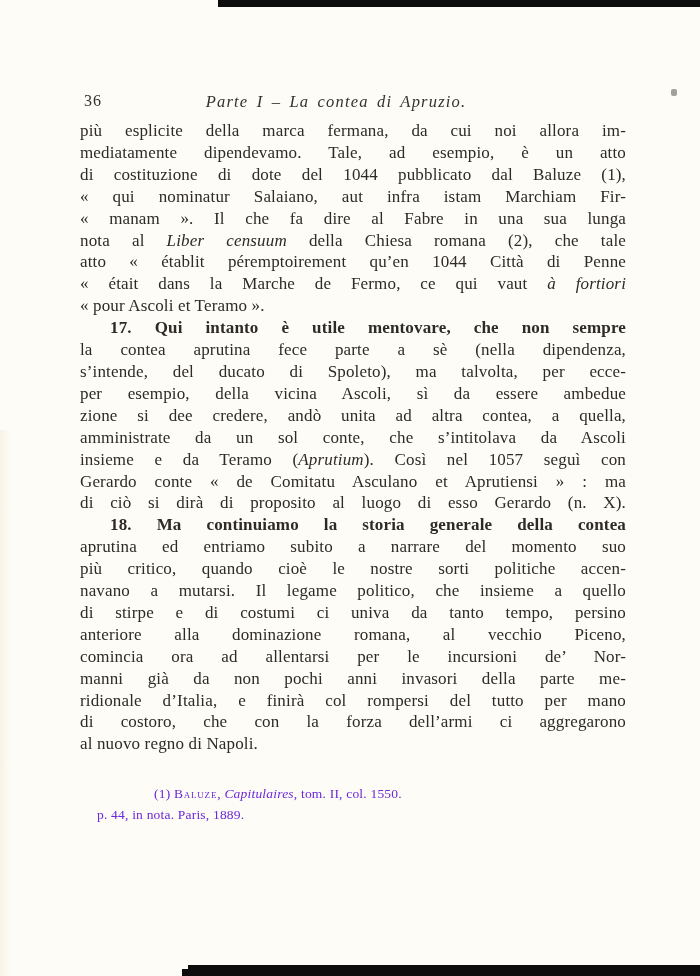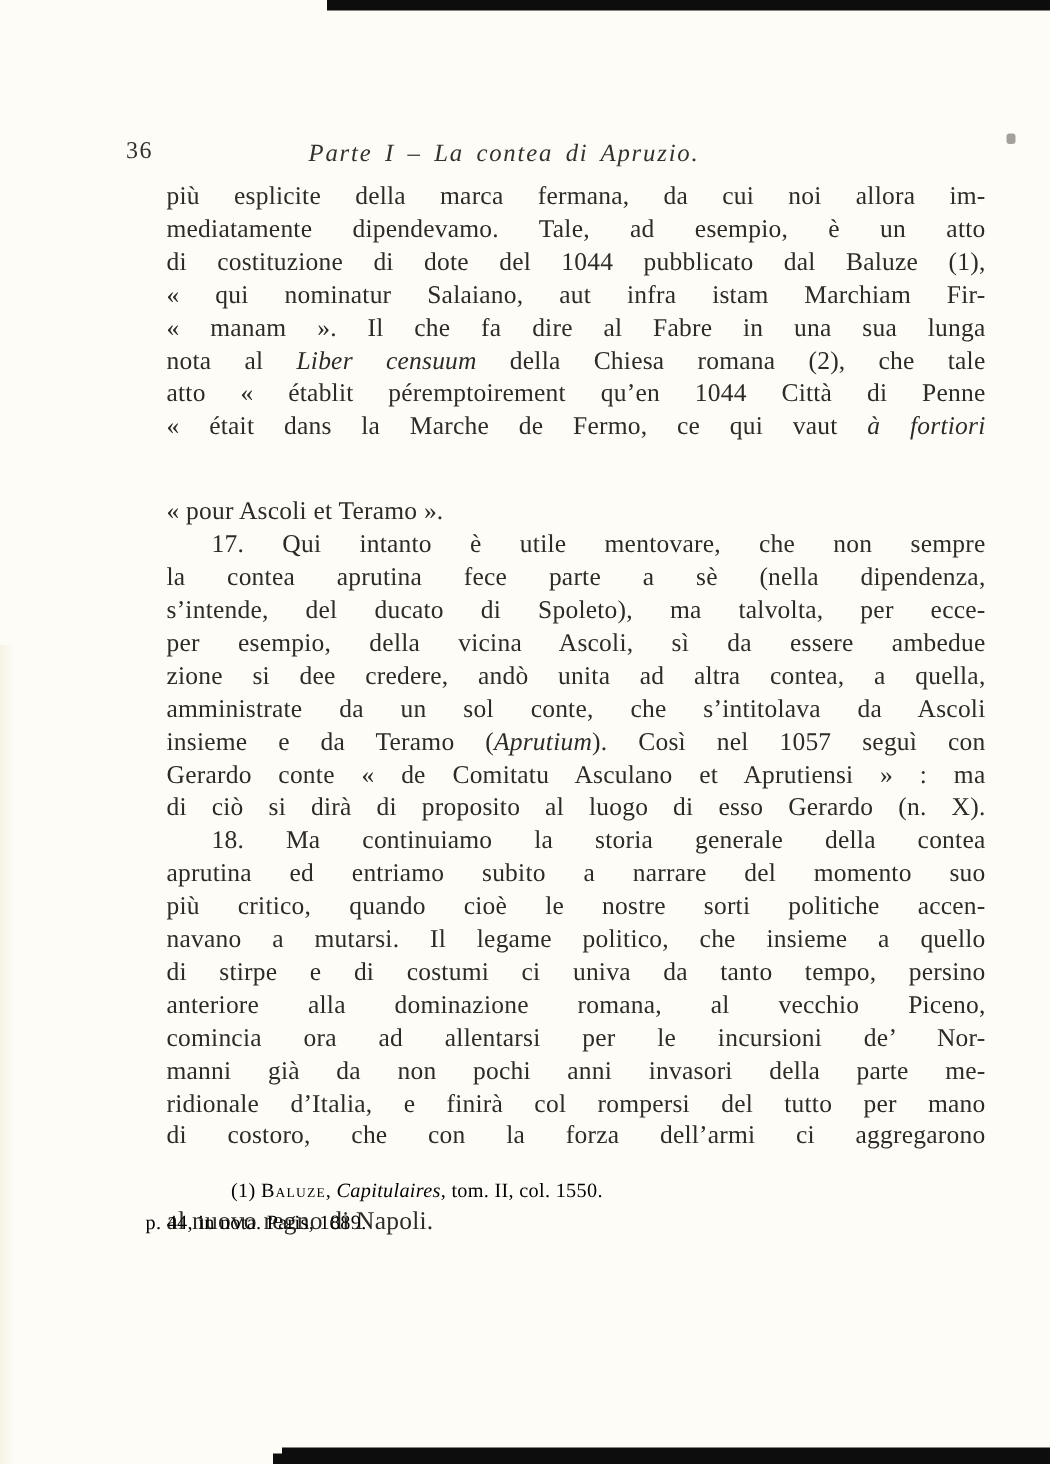--- a/index.html
+++ b/index.html
@@ -45,41 +45,41 @@
     position:absolute;left:84px;top:0;
     font-size:16px;letter-spacing:1px;color:#35322c;
   }
   .running-title{
     position:absolute;left:44px;width:584px;top:0;
     text-align:center;font-style:italic;
     font-size:16.5px;letter-spacing:1.2px;word-spacing:3px;color:#35322c;
   }
   
   .body{
-    position:absolute;top:120px;left:111px;width:546px;
+    position:absolute;top:120px;left:80px;width:546px;
     font-size:17px;line-height:21.9px;
     letter-spacing:0.15px;
   }
   .line{
     text-align:justify;
     text-align-last:justify;
     white-space:normal;
   }
   .line.noj{
     text-align-last:left;
-    margin-top:35px;
   }
   .line.indent{
     text-indent:30px;
+    font-weight:bold;
   }
   
   .footnotes{
     position:absolute;top:784px;left:97px;width:544px;
     font-size:13.5px;line-height:20.5px;
-    letter-spacing:0.2px;color:#000000;
+    letter-spacing:0.2px;color:#6d28d9;
   }
   .fline{
     text-align:left;text-align-last:left;
   }
   .fline.j{
     text-align:justify;text-align-last:justify;
   }
   .fline.indent{
     text-indent:57px;
   }

